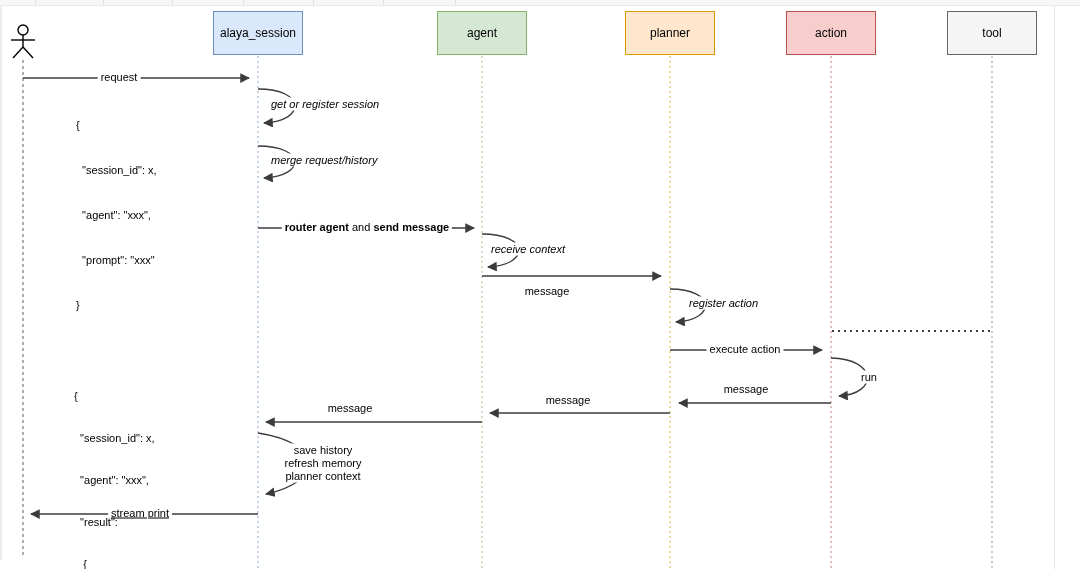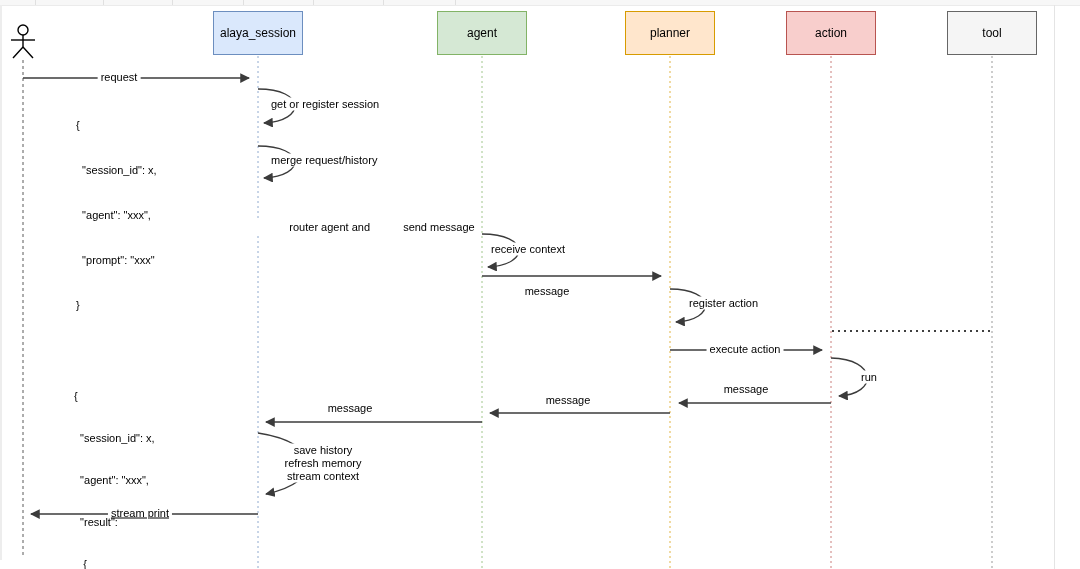--- a/index.html
+++ b/index.html
@@ -18,22 +18,22 @@
   .p-alaya{left:213px;background:#dae8fc;border-color:#6c8ebf;}
   .p-agent{left:437px;background:#d5e8d4;border-color:#82b366;}
   .p-planner{left:625px;background:#ffe6cc;border-color:#d79b00;}
   .p-action{left:786px;background:#f8cecc;border-color:#b85450;}
   .p-tool{left:947px;background:#f5f5f5;border-color:#666666;}
   svg.layer{position:absolute;left:0;top:0;}
   
   .mlabel{position:absolute;font-size:11px;line-height:13px;background:#ffffff;
           padding:0 3px;white-space:nowrap;}
   .center{transform:translate(-50%,-50%);}
-  .vcenter{transform:translateY(-50%);}
-  .b{font-weight:normal;margin-left:30px;}
+  .vcenter{transform:translateY(-50%);font-style:italic;}
+  .b{font-weight:bold;}
   .multiline{text-align:center;}
   
   .note{position:absolute;font-size:11px;line-height:15px;white-space:pre;}
   .note2{line-height:14px;}
 </style>
 </head>
 <body>
 
 <div id="stage">
 
@@ -114,21 +114,21 @@
   <div class="mlabel center" style="left:547px;top:291px;">message</div>
   <div class="mlabel vcenter" style="left:686px;top:303px;">register action</div>
   <div class="mlabel center" style="left:745px;top:349px;">execute action</div>
   <div class="mlabel center" style="left:869px;top:377px;">run</div>
   <div class="mlabel center" style="left:746px;top:389px;">message</div>
   <div class="mlabel center" style="left:568px;top:400px;">message</div>
   <div class="mlabel center" style="left:350px;top:408px;">message</div>
   <div class="mlabel center multiline" style="left:323px;top:463px;text-align:center;">
     <div>save history</div>
     <div>refresh memory</div>
-    <div>stream context</div>
+    <div>planner context</div>
   </div>
   <div class="mlabel center" style="left:140px;top:513px;text-decoration:underline;">stream print</div>
 
   <div class="note" style="left:76px;top:88px;">
     <div>{</div>
     <div>  "session_id": x,</div>
     <div>  "agent": "xxx",</div>
     <div>  "prompt": "xxx"</div>
     <div>}</div>
   </div>

